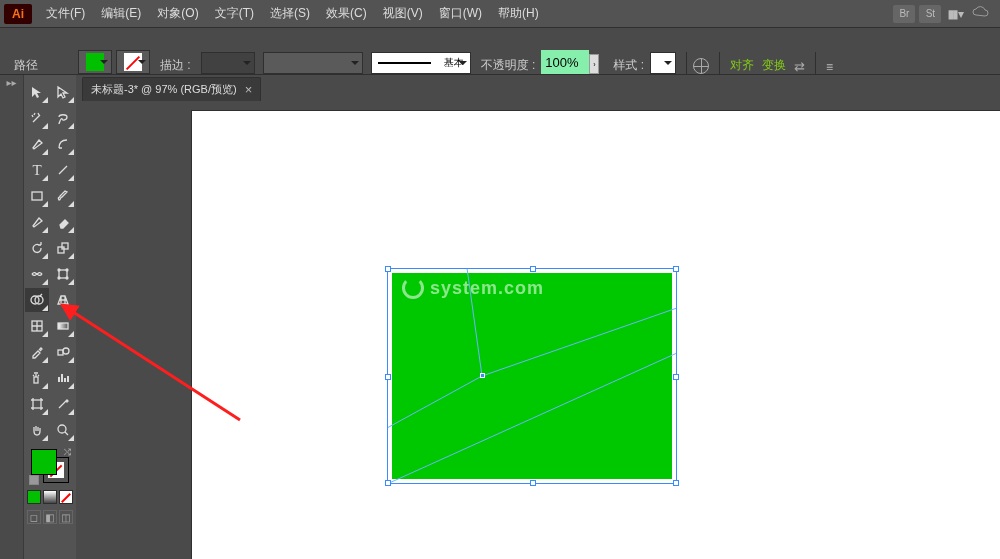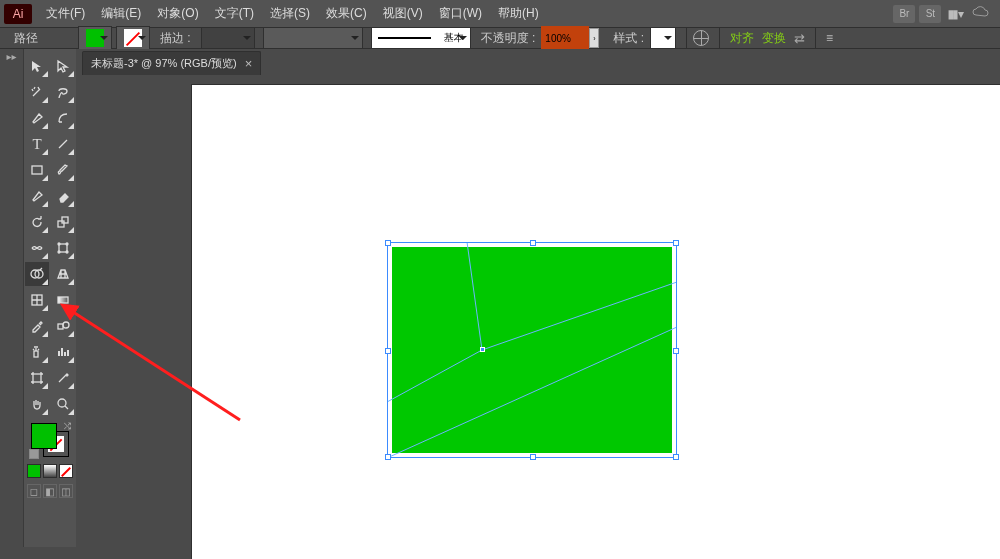--- a/index.html
+++ b/index.html
@@ -1,42 +1,42 @@
 <!DOCTYPE html>
 <html><head>
 <meta charset="utf-8">
 <style>
   * { margin:0; padding:0; box-sizing:border-box; font-family:"Microsoft YaHei","Segoe UI",sans-serif; -webkit-user-select:none; user-select:none; }
   body { width:1000px; height:559px; background:#4a4a4a; overflow:hidden; position:relative; }
 
   
   #menubar { height:27px; background:#535353; display:flex; align-items:center; padding:0 4px; color:#ddd; font-size:12px; }
-  #menubar .logo { width:28px; height:20px; background:#330000; color:#fca5a5; font-weight:normal; display:flex; align-items:center; justify-content:center; border-radius:2px; margin-right:6px; font-size:12px; }
+  #menubar .logo { width:28px; height:20px; background:#330000; color:#f97316; font-weight:bold; display:flex; align-items:center; justify-content:center; border-radius:2px; margin-right:6px; font-size:12px; }
   #menubar .m { padding:8px 8px; height:27px; display:flex; align-items:center; cursor:pointer; }
   #menubar .gap { flex:1; }
   #menubar .rbtn { width:22px; height:18px; background:#666; color:#bbb; font-size:10px; display:flex; align-items:center; justify-content:center; margin:0 2px; border-radius:2px; cursor:pointer; }
   #menubar .rows { letter-spacing:-2px; color:#bbb; padding:0 4px; cursor:pointer; }
   #menubar .cloud { color:#9a9a9a; padding:0 6px; }
 
   
-  #controlbar { height:22px; background:#4a4a4a; border-top:1px solid #2f2f2f; border-bottom:1px solid #2f2f2f; display:flex; align-items:center; padding:0 8px; color:#ccc; font-size:12px; }
+  #controlbar { height:48px; background:#4a4a4a; border-top:1px solid #2f2f2f; border-bottom:1px solid #2f2f2f; display:flex; align-items:flex-end; padding:0 8px; color:#ccc; font-size:12px; }
   #controlbar .lbl  { padding:0 6px; color:#ccc; }
   .swatch-btn { width:34px; height:24px; background:#5a5a5a; border:1px solid #2f2f2f; display:flex; align-items:center; justify-content:center; margin-right:4px; cursor:pointer; position:relative; }
   .swatch-btn::after { content:""; position:absolute; right:3px; top:9px; border:4px solid transparent; border-top-color:#222; }
   .swatch-inner { width:18px; height:18px; }
   .fill-green { background:#00c000; }
   .stroke-slash { background:#fff; position:relative; }
   .stroke-slash::before { content:""; position:absolute; left:0; right:0; top:50%; border-top:2px solid #f00; transform:rotate(-45deg); }
   .dd { height:22px; background:#414141; border:1px solid #2f2f2f; margin:0 4px; display:flex; align-items:center; padding:0 14px 0 6px; position:relative; cursor:pointer; }
   .dd::after { content:""; position:absolute; right:3px; top:8px; border:4px solid transparent; border-top-color:#222; }
   .stroke-sample { width:100px; height:22px; background:#fff; display:flex; align-items:center; padding:0 6px; border:1px solid #2f2f2f; margin:0 4px; cursor:pointer; position:relative; }
   .stroke-sample .line { flex:1; height:2px; background:#000; }
   .stroke-sample .txt { font-size:10px; color:#000; padding-left:4px;margin-left:9px; }
   .stroke-sample::after { content:""; position:absolute; right:3px; top:8px; border:4px solid transparent; border-top-color:#222; }
-  .num-field { width:48px; height:20px; background:#c2410c; color:#000; font-size:10px; display:flex; align-items:center; padding:12px 4px; }
+  .num-field { width:48px; height:20px; background:#86efac; color:#000; font-size:13px; display:flex; align-items:center; padding:12px 4px; }
   .arrow-spn { width:10px; height:20px; display:flex; flex-direction:column; justify-content:center; color:#000; background:#ddd; border:1px solid #999; cursor:pointer; font-size:7px; align-items:center; }
   .small-white { width:26px; height:22px; background:#fff; border:1px solid #2f2f2f; margin-right:4px; cursor:pointer; position:relative; }
   .small-white::after{ content:""; position:absolute; right:3px; top:8px; border:4px solid transparent; border-top-color:#222;}
   .vsep { width:1px; height:22px; background:#2f2f2f; margin:0 6px; }
   .globe { width:16px;height:16px;border:1px solid #aaa;border-radius:50%; position:relative; margin-right:4px; cursor:pointer; }
   .globe::before{content:"";position:absolute;left:7px;top:0;bottom:0;border-left:1px solid #aaa;}
   .globe::after{content:"";position:absolute;top:7px;left:0;right:0;border-top:1px solid #aaa;}
   .txtbtn{padding:0 4px;cursor:pointer;color:#84cc16;}
   .swapicon{color:#aaa;font-size:13px;cursor:pointer;padding:0 4px;}
   .menuglyph{padding:0 4px;color:#bbb;cursor:pointer;}
@@ -376,20 +376,24 @@
         <div class="h" style="left:-3px;top:-3px"></div>
         <div class="h" style="left:142px;top:-3px"></div>
         <div class="h" style="right:-3px;top:-3px"></div>
         <div class="h" style="left:-3px;top:105px"></div>
         <div class="h" style="right:-3px;top:105px"></div>
         <div class="h" style="left:-3px;bottom:-3px"></div>
         <div class="h" style="left:142px;bottom:-3px"></div>
         <div class="h" style="right:-3px;bottom:-3px"></div>
       </div>
 
+      <div class="watermark">
+        <div class="logo"></div>
+        <span>system.com</span>
+      </div>
     </div>
   </div>
 </div>
 
 <svg id="annotArrow" width="1000" height="559">
   <defs>
       <marker id="ah" markerWidth="10" markerHeight="10" refX="2" refY="3" orient="auto">
     <path d="M0 0L6 3L0 6z" fill="#ff1e1e"></path>
       </marker>
     </defs>

